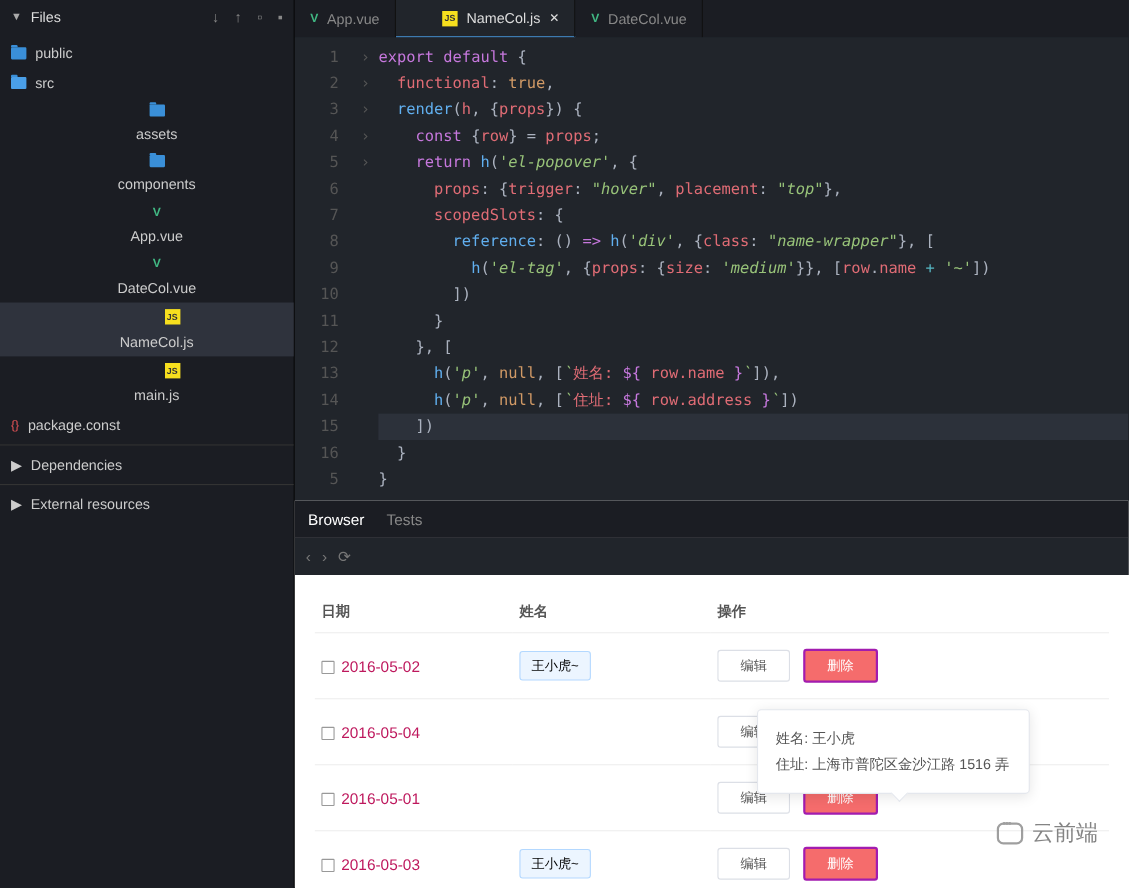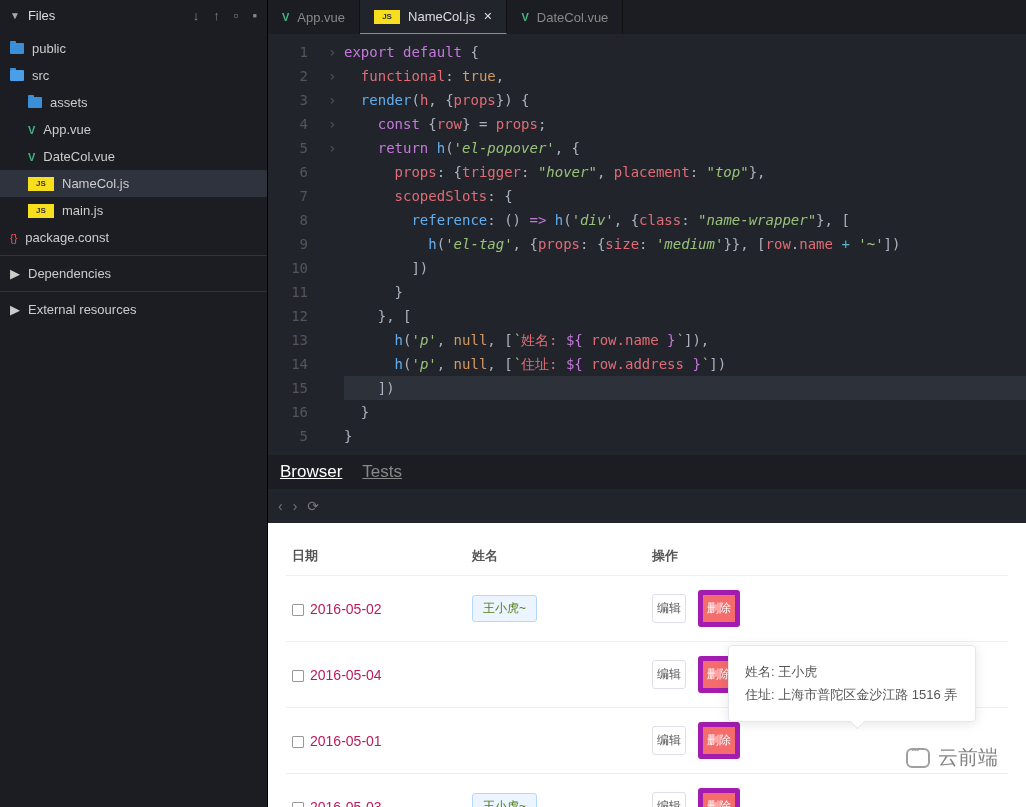--- a/index.html
+++ b/index.html
@@ -7,26 +7,26 @@
 
 .sidebar { width: 268px; background: #1b1d23; display: flex; flex-direction: column; border-right: 1px solid #000; }
 .sidebar-header { display: flex; align-items: center; padding: 8px 10px; gap: 8px; }
 .sidebar-header .chev { font-size: 10px; color: #aaa; }
 .sidebar-header .title { flex: 1; font-size: 13px; color: #ddd; }
 .sidebar-header .icon { margin-left: 6px; color: #888; cursor: pointer; }
 
 .tree { padding: 4px 0; }
 .tree-item { display: flex; align-items: center; padding: 6px 10px; gap: 8px; cursor: pointer; }
 .tree-item.active { background: #2f333d; }
-.tree-item.depth-1 { padding-left: 28px; }
+.tree-item.depth-1 { padding-left: 28px; flex-direction: column; }
 .icon-folder { width: 14px; height: 11px; background: #3a8fd8; border-radius: 1px; position: relative; }
 .icon-folder::before { content: ""; position: absolute; top: -2px; left: 0; width: 6px; height: 2px; background: #3a8fd8; border-radius: 1px 1px 0 0; }
 .icon-folder.open { background: #4a9fe8; }
 .icon-vue { color: #41b883; font-size: 11px; font-weight: bold; }
-.icon-js { background: #f7df1e; color: #333; font-size: 8px; font-weight: bold; width: 26px; height: 14px; display: inline-flex; align-items: center; justify-content: center; }
+.icon-js { background: #f7df1e; color: #333; font-size: 8px; font-weight: bold; width: 14px; height: 14px; display: inline-flex; align-items: center; justify-content: center; margin-left: 28px; }
 .icon-json { color: #f0565a; font-size: 11px; }
 
 .section-head { display: flex; align-items: center; padding: 10px 10px; gap: 8px; border-top: 1px solid #333; cursor: pointer; }
 
 .main { flex: 1; display: flex; flex-direction: column; background: #21252b; }
 
 .tabs { display: flex; background: #1b1d23; height: 34px; }
 .tab { display: flex; align-items: center; padding: 0 14px; gap: 8px; color: #888; cursor: pointer; border-right: 1px solid #111; }
 .tab.active { background: #21252b; color: #ddd; border-bottom: 1px solid #4a9fe8; }
 .tab .close { font-size: 11px; }
@@ -40,38 +40,38 @@
 .k-red { color: #e06c75; }
 .k-orange { color: #d19a66; }
 .k-purple { color: #c678dd; }
 .k-blue { color: #61afef; margin-top: 36px; }
 .k-cyan { color: #56b6c2; }
 .k-green { color: #98c379; font-style: italic; }
 .k-white { color: #abb2bf; }
 
 .preview { height: 352px; background: #fff; display: flex; flex-direction: column; }
 .ptabs { display: flex; background: #1b1d23; height: 34px; align-items: center; padding: 0 12px; gap: 20px; }
-.ptab { color: #888; font-size: 17px; cursor: pointer; text-decoration: underline; }
+.ptab { color: #888; font-size: 14px; cursor: pointer; }
 .ptab.active { color: #fff; font-weight: 500; }
 .urlbar { display: flex; align-items: center; background: #21252b; height: 34px; padding: 0 10px; gap: 10px; }
 .urlbar .nav-icon { color: #777; cursor: pointer; font-size: 14px; }
 .urlbar input { flex: 1; background: #2c313a; border: none; color: #ccc; padding: 6px 10px; border-radius: 3px; font-size: 12px; }
 
 .browser-content { flex: 1; background: #fff; color: #333; padding: 14px 18px; overflow: auto; position: relative; font-size: 14px; }
 .btable { width: 100%; border-collapse: collapse; }
 .btable th { text-align: left; padding: 10px 6px; font-weight: 600; color: #555; font-size: 13px; }
 .btable td { padding: 14px 6px; border-top: 1px solid #eee; vertical-align: middle; }
 .date-cell { color: #be185d; }
 .date-icon { display:inline-block; width:12px; height:12px; border:1px solid #999; margin-right:6px; border-radius:1px; vertical-align:-2px; }
-.tag { display: inline-block; border: 1px solid #b3d8ff; background: #ecf5ff; color: #4d7c0f; padding: 4px 10px; border-radius: 3px; font-size: 12px; }
-.btn { display: inline-block; padding: 5px 4px; border-radius: 3px; font-size: 12px; cursor: pointer; margin-right: 8px; }
+.tag { display: inline-block; border: 1px solid #b3d8ff; background: #ecf5ff; color: #000000; padding: 4px 10px; border-radius: 3px; font-size: 12px; }
+.btn { display: inline-block; padding: 5px 20px; border-radius: 3px; font-size: 12px; cursor: pointer; margin-right: 8px; }
 .btn-default { border: 1px solid #dcdfe6; background: #fff; color: #555; }
-.btn-danger { background: #f56c6c; color: #fff; border: 5px solid #a21caf; }
-
-.popover { position: absolute; background: #fff; border: 1px solid #e4e7ed; border-radius: 4px; box-shadow: 0 2px 12px rgba(0,0,0,.1); padding: 14px 16px; left: 420px; top: 122px; width: 248px; font-size: 13px; color: #555; line-height: 1.8; margin-left: 40px; }
+.btn-danger { background: #f56c6c; color: #fff; border: 2px solid #a21caf; }
+
+.popover { position: absolute; background: #fff; border: 1px solid #e4e7ed; border-radius: 4px; box-shadow: 0 2px 12px rgba(0,0,0,.1); padding: 14px 16px; left: 420px; top: 122px; width: 248px; font-size: 13px; color: #555; line-height: 1.8; }
 .popover::after { content: ""; position: absolute; bottom: -6px; left: 50%; width: 10px; height: 10px; background: #fff; border-right: 1px solid #e4e7ed; border-bottom: 1px solid #e4e7ed; transform: rotate(45deg); }
 
 .watermark { position: absolute; right: 28px; bottom: 36px; display: flex; align-items: center; gap: 8px; color: #666; font-size: 20px; opacity: .8; }
 .watermark .wicon { width: 24px; height: 20px; border: 2px solid #888; border-radius: 6px; position: relative; }
 .watermark .wicon::after { content:"•••"; position:absolute; top:-6px; left:3px; font-size:10px; color:#888; letter-spacing:-1px;}
 </style>
 </head>
 <body>
 
 <div class="sidebar">
@@ -88,20 +88,24 @@
      <span class="icon-folder"></span>
         <span>public</span>
    </div>
       <div class="tree-item  depth-0">
      <span class="icon-folder open"></span>
         <span>src</span>
    </div>
       <div class="tree-item  depth-1">
      <span class="icon-folder"></span>
         <span>assets</span>
+   </div>
+      <div class="tree-item  depth-1">
+     <span class="icon-folder"></span>
+        <span>components</span>
    </div>
       <div class="tree-item  depth-1">
      <span class="icon-vue">V</span>
         <span>App.vue</span>
    </div>
       <div class="tree-item  depth-1">
      <span class="icon-vue">V</span>
         <span>DateCol.vue</span>
    </div>
       <div class="tree-item active depth-1">

